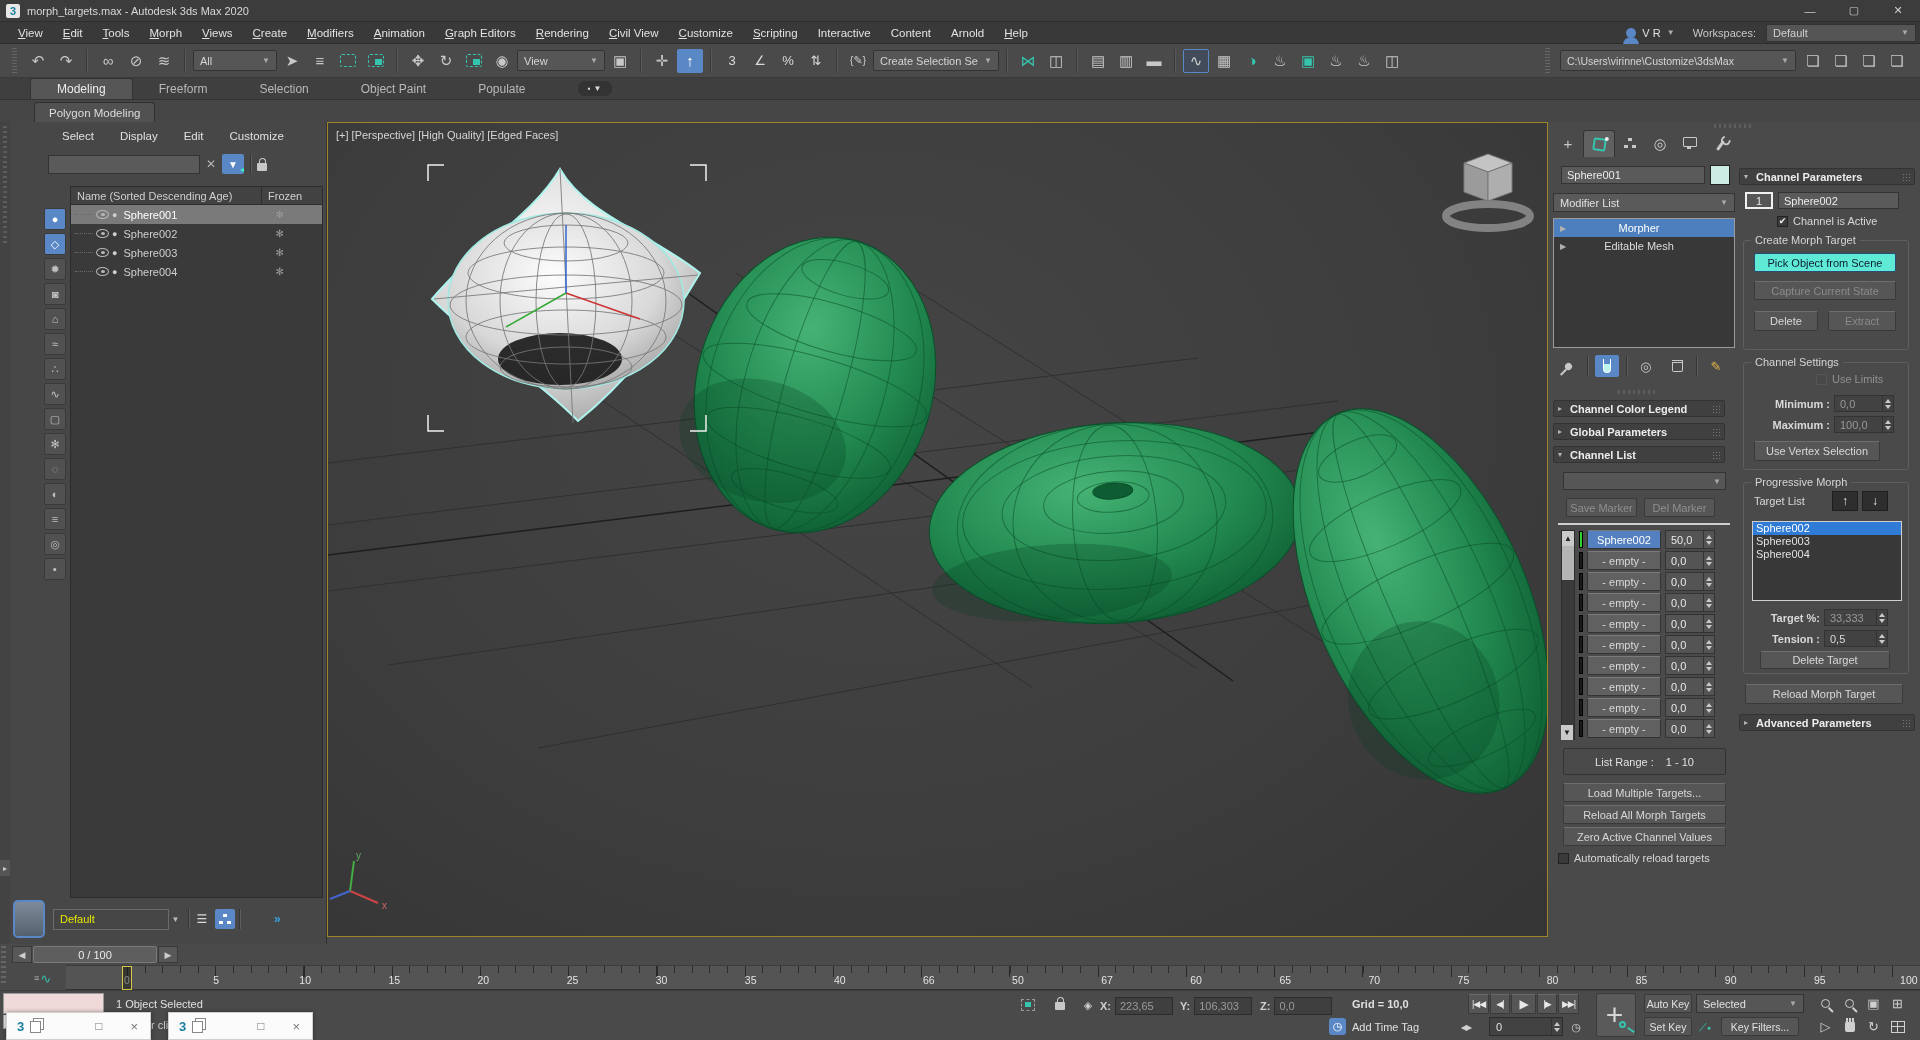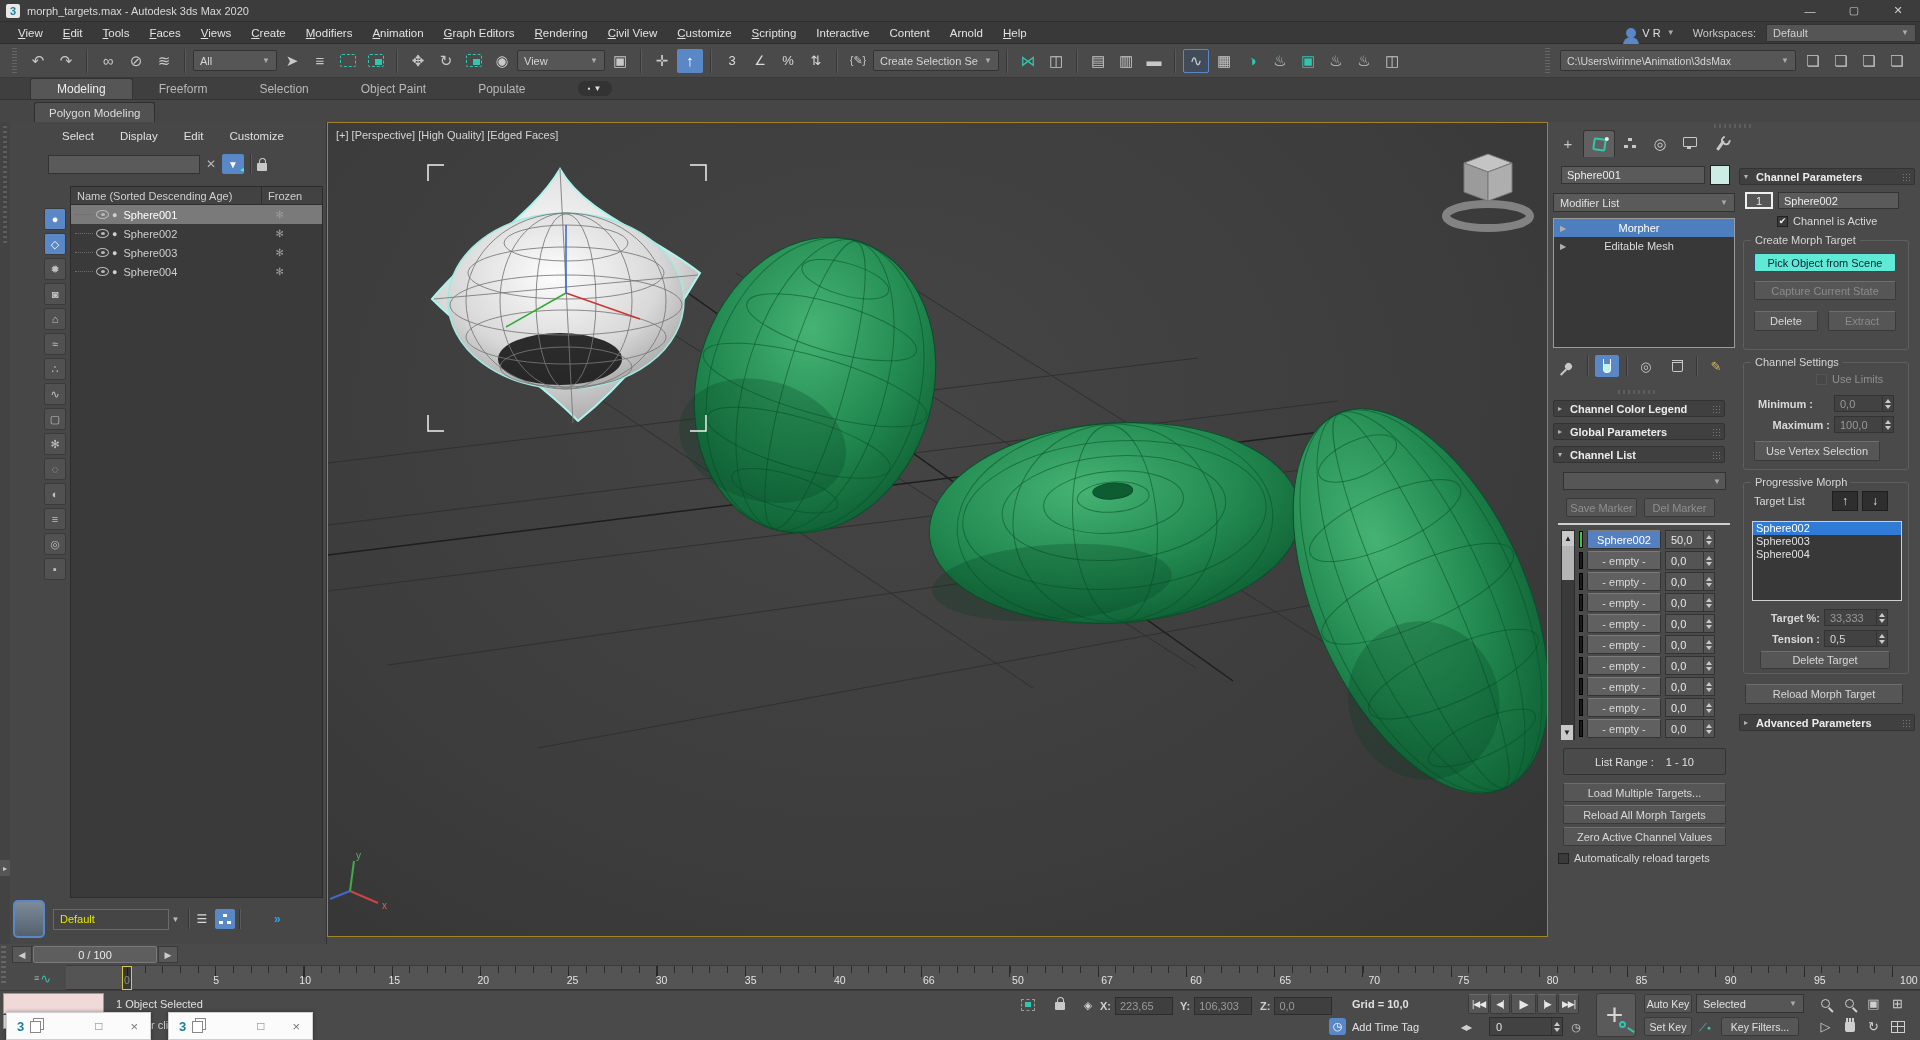--- a/index.html
+++ b/index.html
@@ -249,21 +249,21 @@
     <div class="wbtn close">✕</div>
   </div>
 </div>
 
 <div id="menubar">
   <div style="display:flex;">
 
   <span class="mitem">View</span>
       <span class="mitem">Edit</span>
       <span class="mitem">Tools</span>
-      <span class="mitem">Faces</span>
+      <span class="mitem">Morph</span>
       <span class="mitem">Views</span>
       <span class="mitem">Create</span>
       <span class="mitem">Modifiers</span>
       <span class="mitem">Animation</span>
       <span class="mitem">Graph Editors</span>
       <span class="mitem">Rendering</span>
       <span class="mitem">Civil View</span>
       <span class="mitem">Customize</span>
       <span class="mitem">Scripting</span>
       <span class="mitem nou">Interactive</span>
@@ -428,21 +428,21 @@
       <span class="tbi">
         <b style="font-weight:normal">♨</b>
       </span>
       <span class="tbi">
         <b style="font-weight:normal">◫</b>
       </span>
     </div>
   <div id="pathgroup">
     <div class="grip"></div>
     <div class="tdd" style="width:236px">
-        <span style="font-size:10.5px">C:\Users\virinne\Animation\3dsMax</span>
+        <span style="font-size:10.5px">C:\Users\virinne\Customize\3dsMax</span>
         <span class="ddarrow">▼</span>
       </div>
     <div class="tgroup">
         <span class="tbi">
           <b style="font-weight:normal">❏</b>
         </span>
         <span class="tbi">
           <b style="font-weight:normal">❏</b>
         </span>
         <span class="tbi">
@@ -926,21 +926,21 @@
       <div class="gbtn" style="left:10px; top:70px; width:64px; height:20px">Delete</div>
       <div class="gbtn dis" style="left:84px; top:70px; width:68px; height:20px">Extract</div>
     </div>
     <div class="group" style="top:240px; height:108px">
       <span class="glabel">Channel Settings</span>
       <div class="c2row" style="left:72px; top:10px; gap:5px">
         <span class="cb dis"></span>
         <span class="flabel dis">Use Limits</span>
       </div>
       <div class="c2row" style="left:14px; top:32px; gap:4px">
-        <span class="flabel" style="width:72px; font-weight:bold">Minimum :</span>
+        <span class="flabel" style="width:72px; text-align:right; font-weight:bold">Minimum :</span>
         <span class="fval" style="width:60px">
             <b>0,0</b>
             <span class="spin"></span>
           </span>
       </div>
       <div class="c2row" style="left:14px; top:53px; gap:4px">
         <span class="flabel" style="width:72px; text-align:right; font-weight:bold">Maximum :</span>
         <span class="fval" style="width:60px">
             <b>100,0</b>
             <span class="spin"></span>

